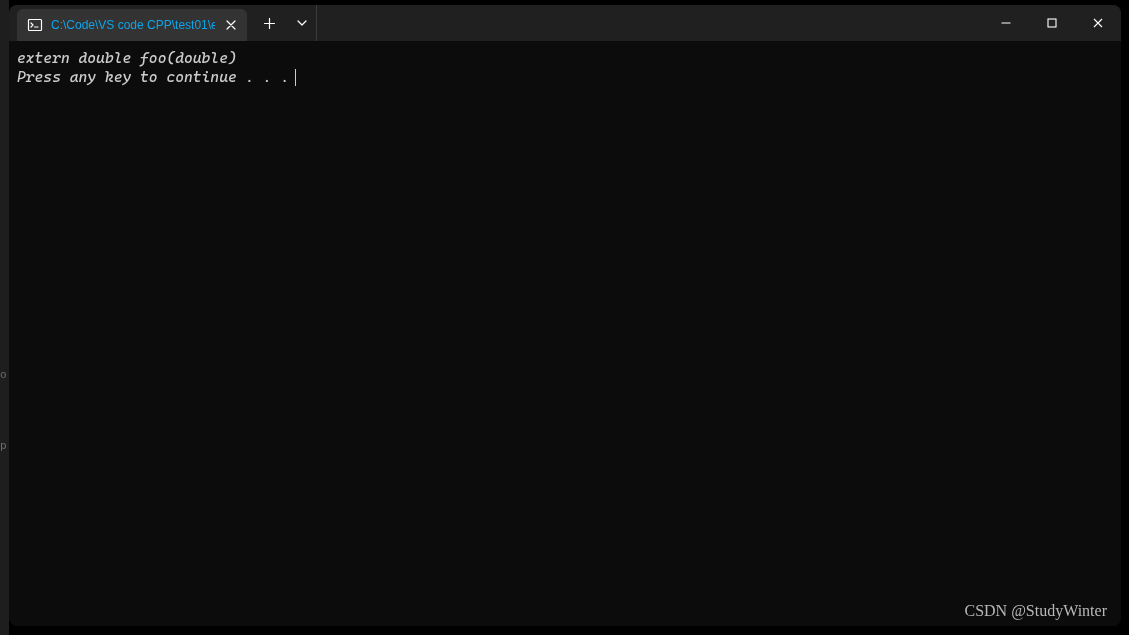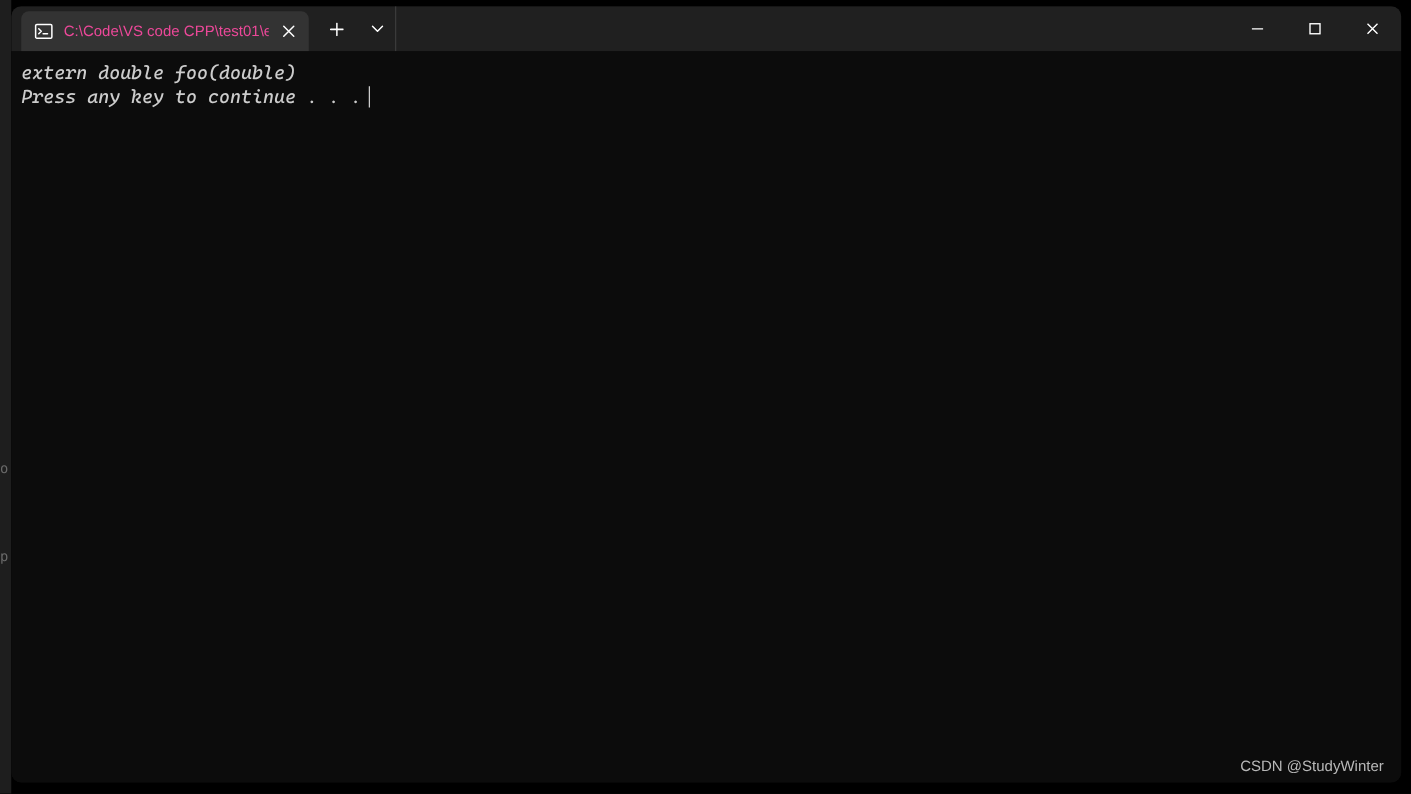--- a/index.html
+++ b/index.html
@@ -52,21 +52,21 @@
     }
     .tab-icon {
       width: 16px;
       height: 16px;
       display: flex;
       align-items: center;
       justify-content: center;
       flex-shrink: 0;
     }
     .tab-title {
-      color: #ec4899;
+      color: #0ea5e9;
       font-size: 12px;
       white-space: nowrap;
       overflow: hidden;
       text-overflow: clip;
       flex: 1;
     }
     .tab-close {
       width: 16px;
       height: 16px;
       display: flex;
@@ -126,22 +126,22 @@
       height: 17px;
       background: #cccccc;
       vertical-align: text-bottom;
       margin-left: 6px;
     }
     .watermark {
       position: absolute;
       bottom: 6px;
       right: 14px;
       color: #b8b8b8;
-      font-size: 12px;
-      font-family: Liberation Sans, sans-serif;
+      font-size: 16px;
+      font-family: Liberation Serif, serif;
     }
     .left-edge-artifact {
       position: absolute;
       left: 0;
       top: 0;
       width: 9px;
       height: 635px;
       background: #1e1e1e;
       display: flex;
       flex-direction: column;

